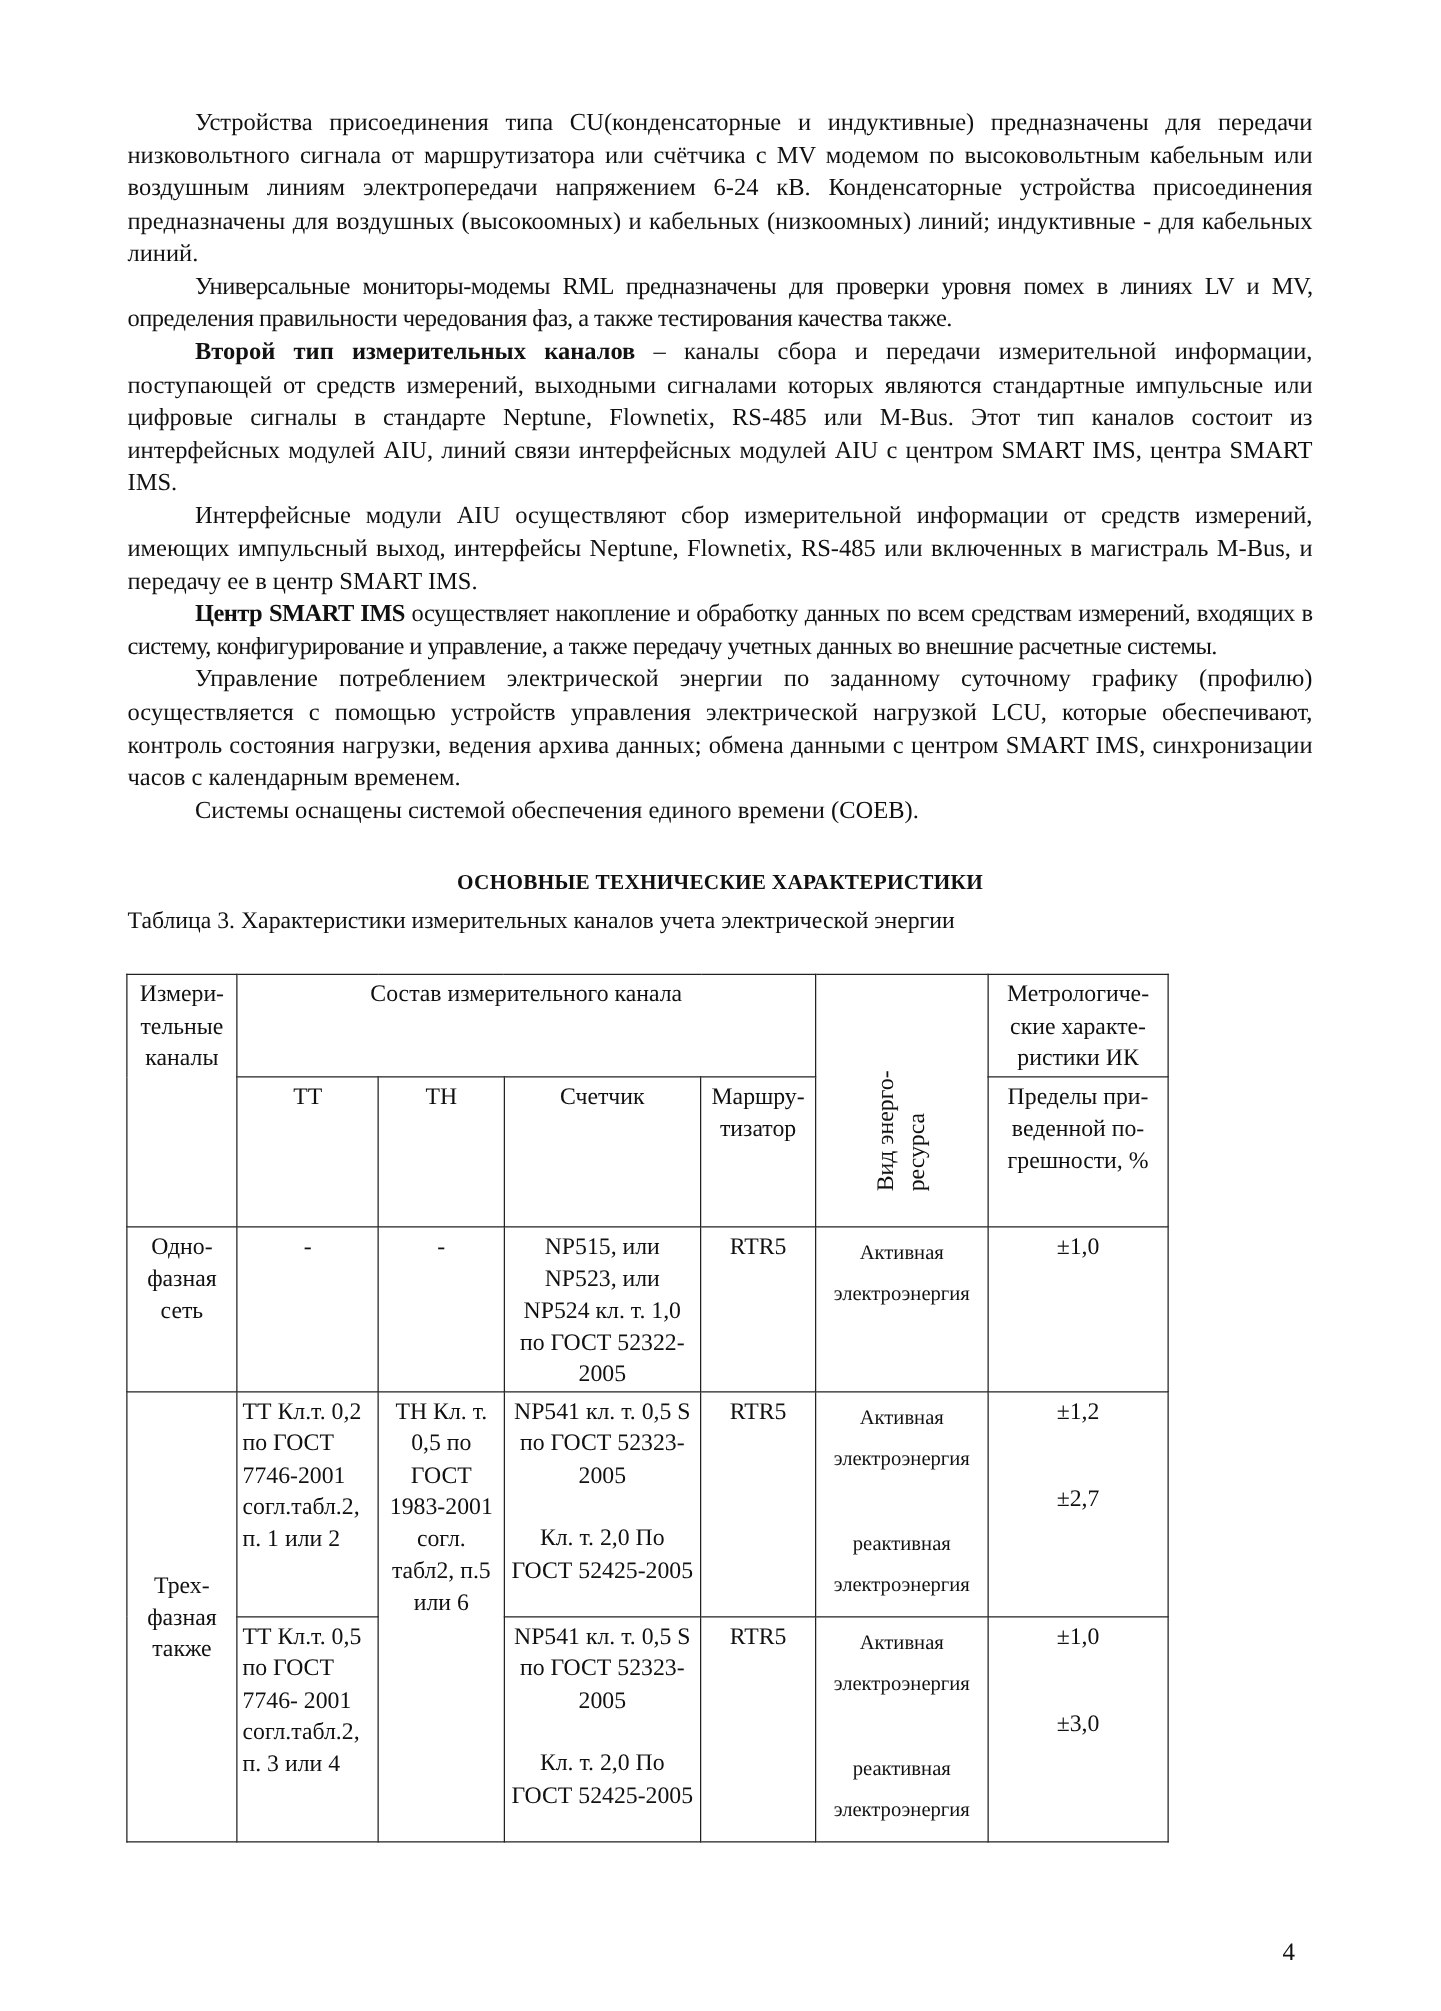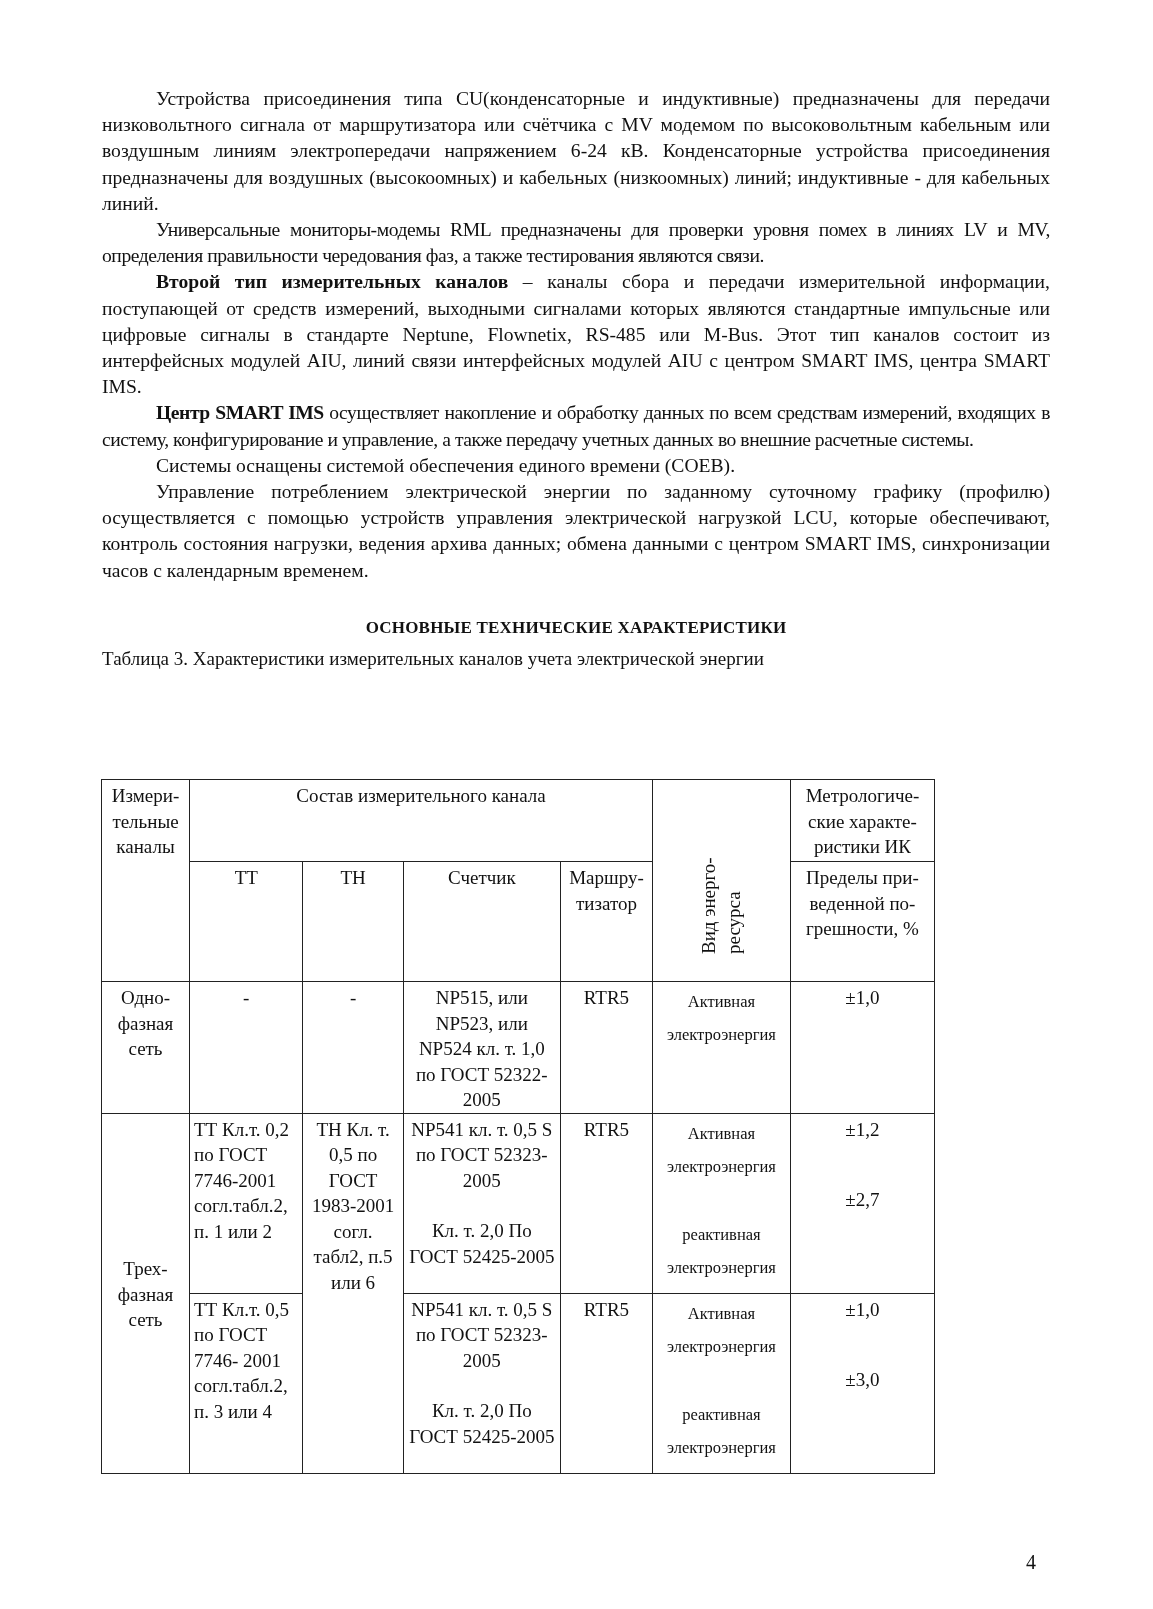--- a/index.html
+++ b/index.html
@@ -38,25 +38,26 @@
     display: inline-block; margin: 0 auto;
   }
   .page-num { position: absolute; left: 1026px; top: 1551px; font-size: 20px; }
   .gap { display:block; height: 25px; }
 </style>
 </head>
 <body>
 
 <div class="page">
   <p class="para">Устройства присоединения типа CU(конденсаторные и индуктивные) предназначены для передачи низковольтного сигнала от маршрутизатора или счётчика с MV модемом по высоковольтным кабельным или воздушным  линиям электропередачи напряжением  6-24 кВ. Конденсаторные устройства присоединения предназначены для воздушных (высокоомных) и кабельных (низкоомных) линий; индуктивные - для кабельных линий.</p>
-  <p class="para narrow">Универсальные мониторы-модемы RML предназначены для проверки уровня помех в линиях LV и MV, определения правильности чередования фаз, а также тестирования являются связи.</p>
+  <p class="para narrow">Универсальные мониторы-модемы RML предназначены для проверки уровня помех в линиях LV и MV, определения правильности чередования фаз, а также тестирования качества также.</p>
   <p class="para"><b>Второй тип измерительных каналов</b><span> – каналы сбора и передачи измерительной информации, поступающей от средств измерений, выходными сигналами которых являются стандартные импульсные или цифровые сигналы  в стандарте Neptune, Flownetix, RS-485 или M-Bus. Этот тип каналов состоит из интерфейсных модулей AIU,  линий связи интерфейсных модулей AIU с центром SMART IMS, центра SMART IMS.</span></p>
+  <p class="para">Интерфейсные модули AIU осуществляют сбор измерительной информации от средств измерений, имеющих импульсный выход, интерфейсы Neptune, Flownetix, RS-485 или включенных в магистраль M-Bus,  и передачу ее в центр SMART IMS.</p>
   <p class="para narrow"><b>Центр SMART IMS</b><span> осуществляет накопление и обработку данных по всем средствам измерений, входящих в систему, конфигурирование и управление, а также передачу учетных данных во внешние расчетные системы.</span></p>
+  <p class="para">Управление потреблением электрической энергии по заданному суточному графику (профилю) осуществляется с помощью устройств управления электрической нагрузкой LCU, которые обеспечивают, контроль состояния нагрузки, ведения архива данных; обмена данными с центром SMART IMS, синхронизации часов с календарным временем.</p>
   <p class="para">Системы оснащены системой обеспечения единого времени (СОЕВ).</p>
-  <p class="para">Управление потреблением электрической энергии по заданному суточному графику (профилю) осуществляется с помощью устройств управления электрической нагрузкой LCU, которые обеспечивают, контроль состояния нагрузки, ведения архива данных; обмена данными с центром SMART IMS, синхронизации часов с календарным временем.</p>
   <div class="heading">ОСНОВНЫЕ ТЕХНИЧЕСКИЕ ХАРАКТЕРИСТИКИ</div>
   <div class="caption">Таблица 3. Характеристики измерительных каналов учета электрической энергии</div>
 </div>
 
 <table class="spec">
   <colgroup>
     <col style="width:95px">
       <col style="width:120px">
       <col style="width:125px">
     <col style="width:206px">
@@ -83,21 +84,21 @@
   <tr style="height:104px">
     <td>Одно-фазная сеть</td>
     <td>-</td>
     <td>-</td>
     <td>NP515, или NP523, или NP524 кл. т. 1,0 по ГОСТ 52322-2005</td>
     <td>RTR5</td>
     <td class="small">Активная электроэнергия</td>
     <td>±1,0</td>
   </tr>
   <tr style="height:180px">
-    <td rowspan="2" style="vertical-align:middle;">Трех-фазная сеть</td>
+    <td rowspan="2" style="vertical-align:middle;">Трех-фазная также</td>
     <td class="left">ТТ Кл.т. 0,2 по ГОСТ 7746-2001 согл.табл.2, п. 1 или 2</td>
     <td rowspan="2">ТН Кл. т. 0,5 по ГОСТ 1983-2001 согл. табл2, п.5 или 6</td>
     <td>
       <div>NP541 кл. т. 0,5 S по ГОСТ 52323-2005</div>
       <span class="gap"></span>
       <div>Кл. т. 2,0 По ГОСТ 52425-2005</div>
     </td>
     <td>RTR5</td>
     <td class="small">
       <div>Активная электроэнергия</div>

